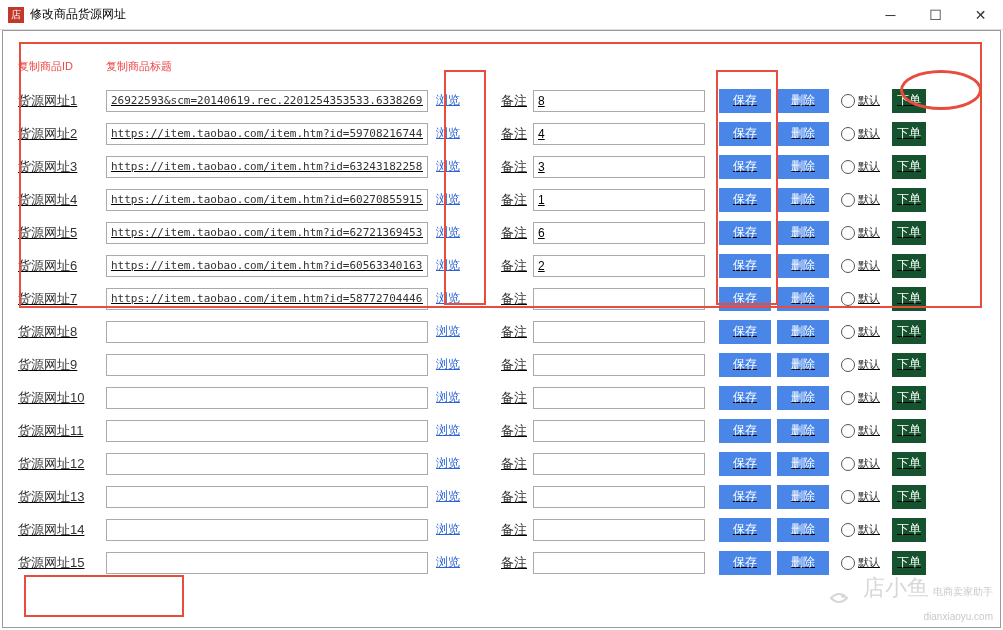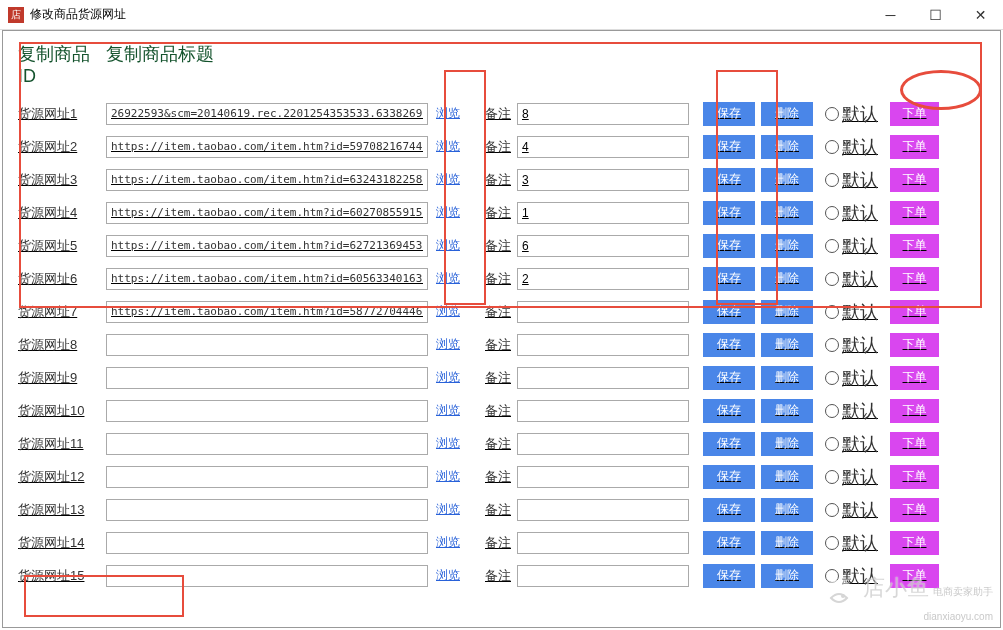--- a/index.html
+++ b/index.html
@@ -57,22 +57,23 @@
       font-size: 14px;
       color: #333;
     }
     .content {
       padding: 12px 18px 12px 18px;
       position: relative;
     }
     .header-row {
       display: flex;
       margin-bottom: 10px;
-      font-size: 18px;
-      color: #14532d;
+      font-size: 11px;
+      color: #ef4444;
+      margin-top: 17px;
     }
     .header-id {
       width: 88px;
     }
     .header-title {
       flex: 1;
     }
     .row {
       display: flex;
       align-items: center;
@@ -91,21 +92,21 @@
       padding: 0 4px;
       font-size: 11px;
       font-family: monospace;
       color: #333;
     }
     .browse-link {
       color: #2962d9;
       text-decoration: underline;
       cursor: pointer;
       margin-left: 8px;
-      margin-right: 14px;
+      margin-right: 30px;
       font-size: 12px;
     }
     .remark-label {
       color: #333;
       margin-right: 6px;
       font-size: 13px;
       margin-left: 11px;
     }
     .remark-input {
       width: 172px;
@@ -129,30 +130,30 @@
       width: 14px;
       height: 14px;
       border: 1.5px solid #555;
       border-radius: 50%;
       margin-right: 3px;
       margin-left: 6px;
       display: inline-block;
       flex-shrink: 0;
     }
     .default-label {
-      font-size: 18px;
+      font-size: 11px;
       color: #333;
       margin-right: 12px;
     }
     .btn-order {
-      background: #d946ef;
+      background: #14532d;
       color: #fff;
       border: none;
       height: 24px;
-      width: 49px;
+      width: 34px;
       font-size: 12px;
       cursor: pointer;
     }
     .search-btn {
       background: #4a86e8;
       color: #fff;
       border: none;
       height: 30px;
       width: 92px;
       font-size: 13px;

